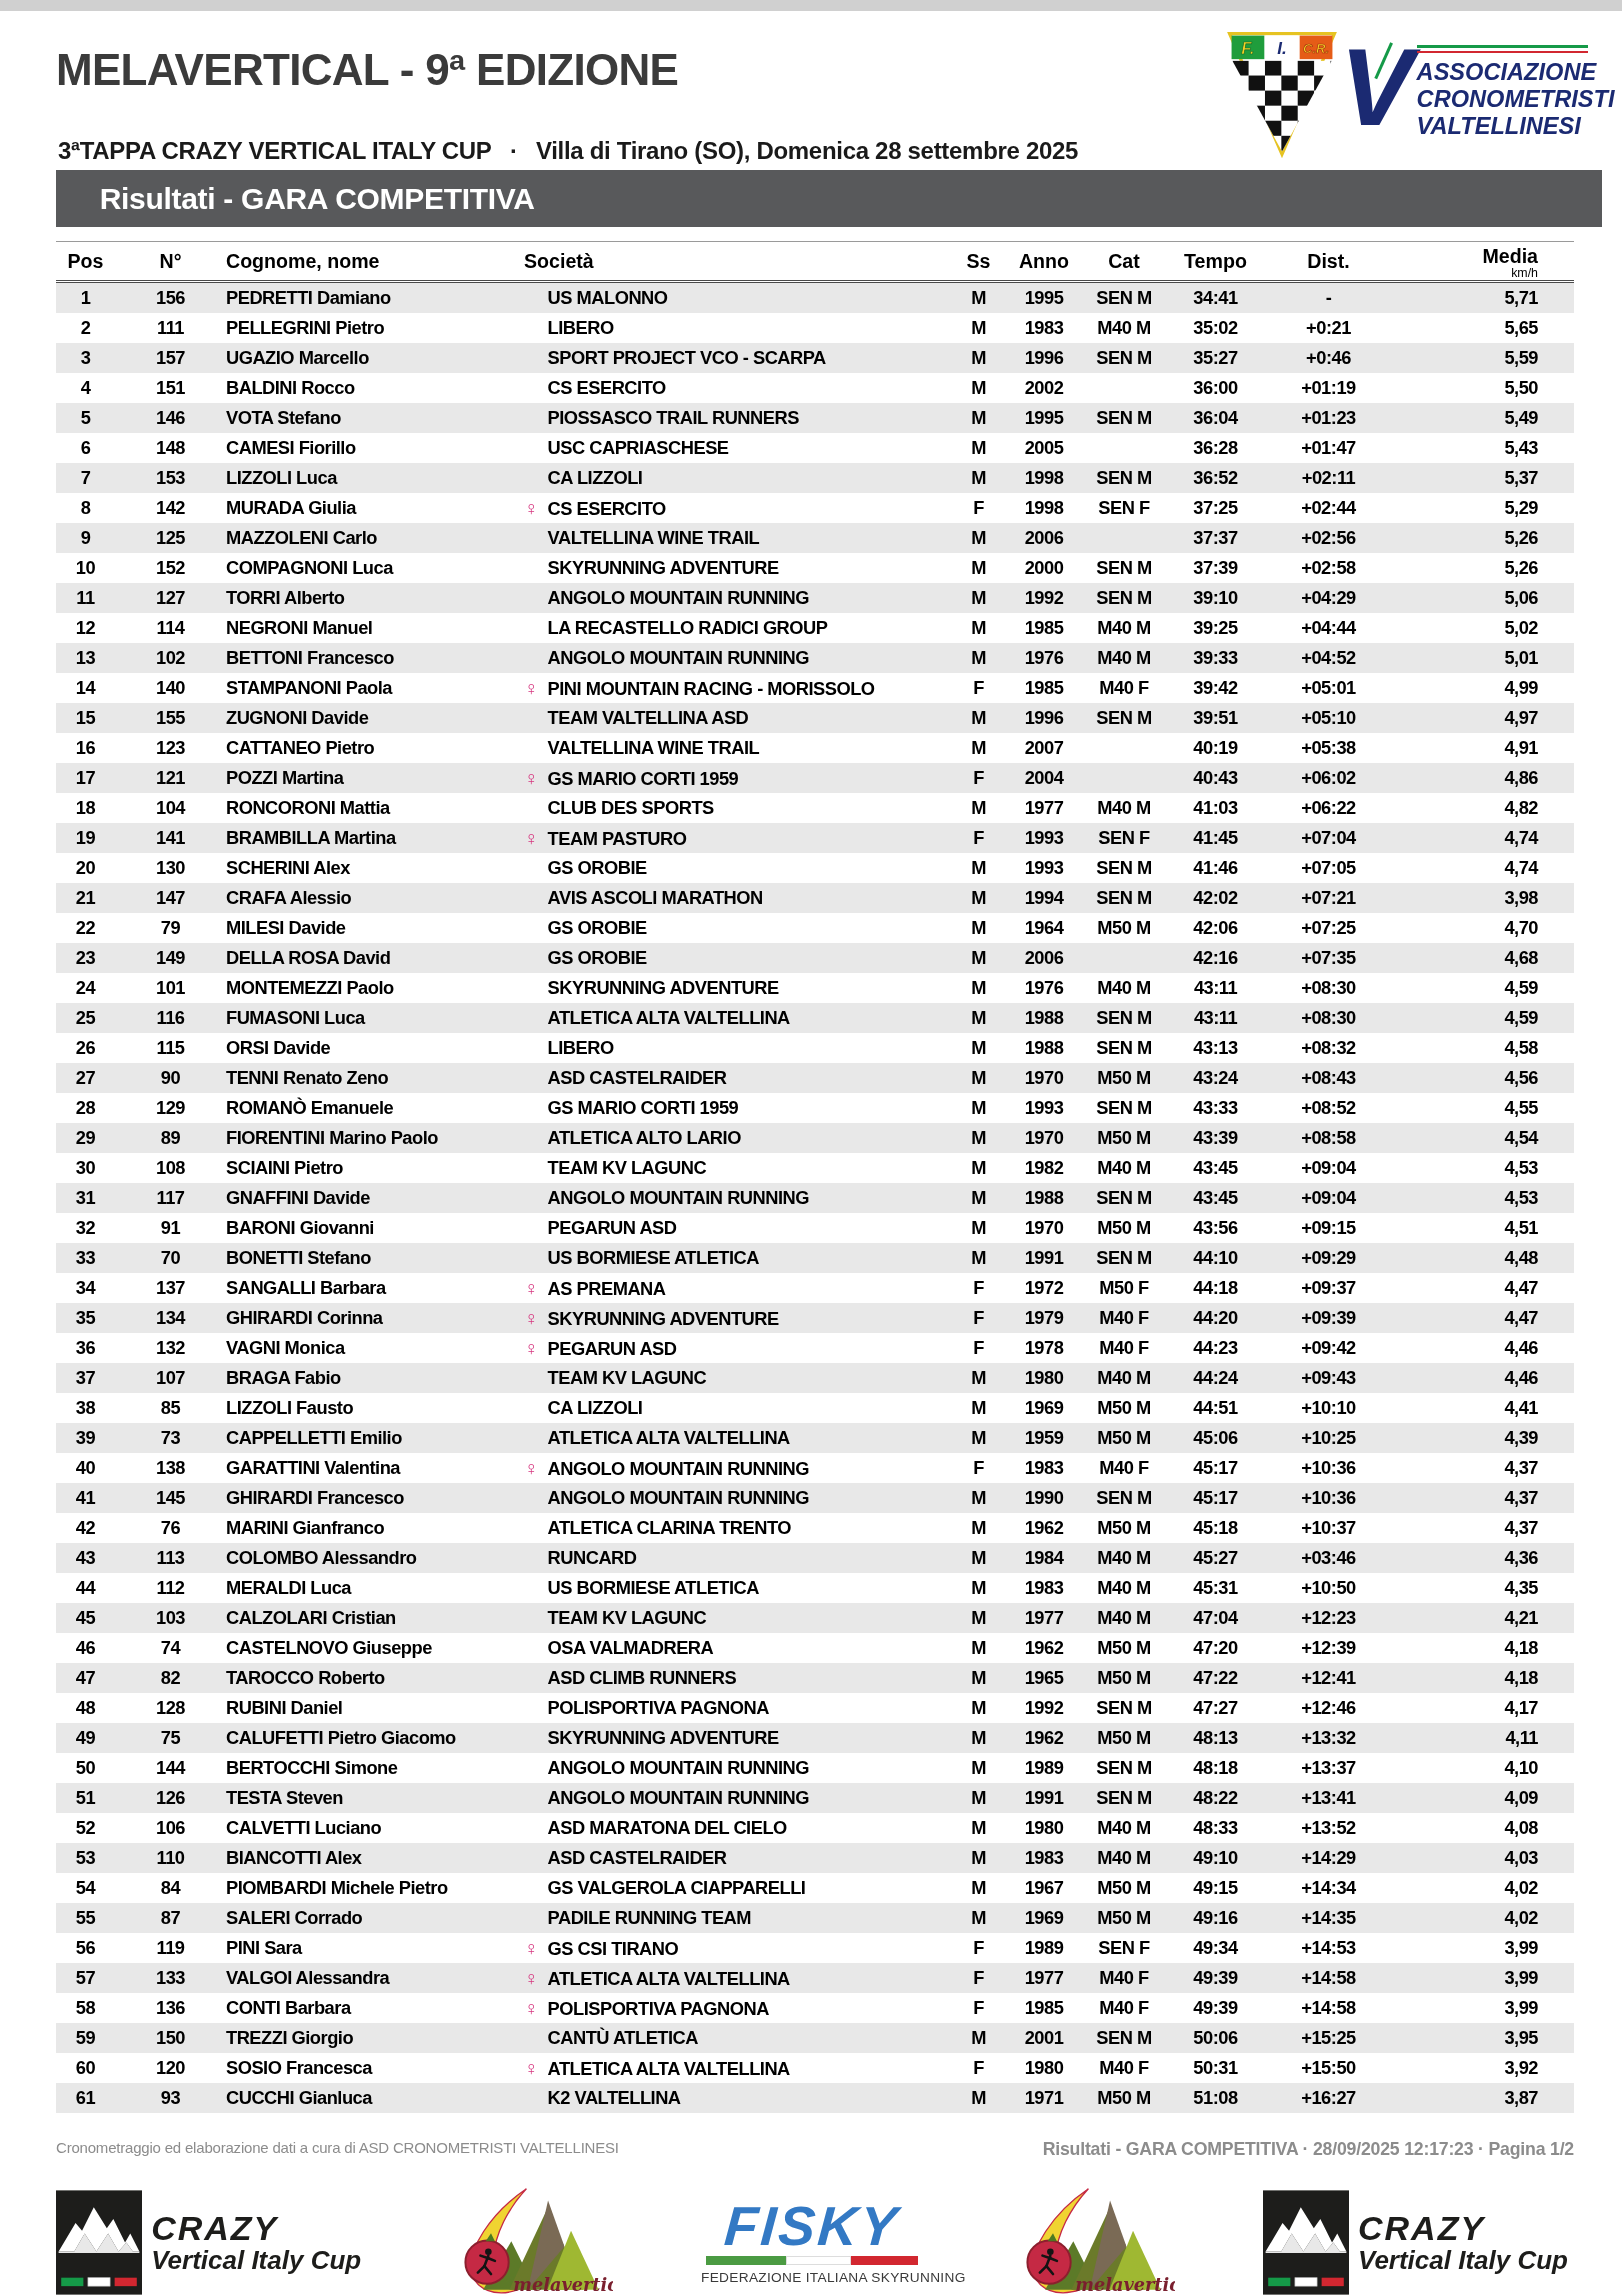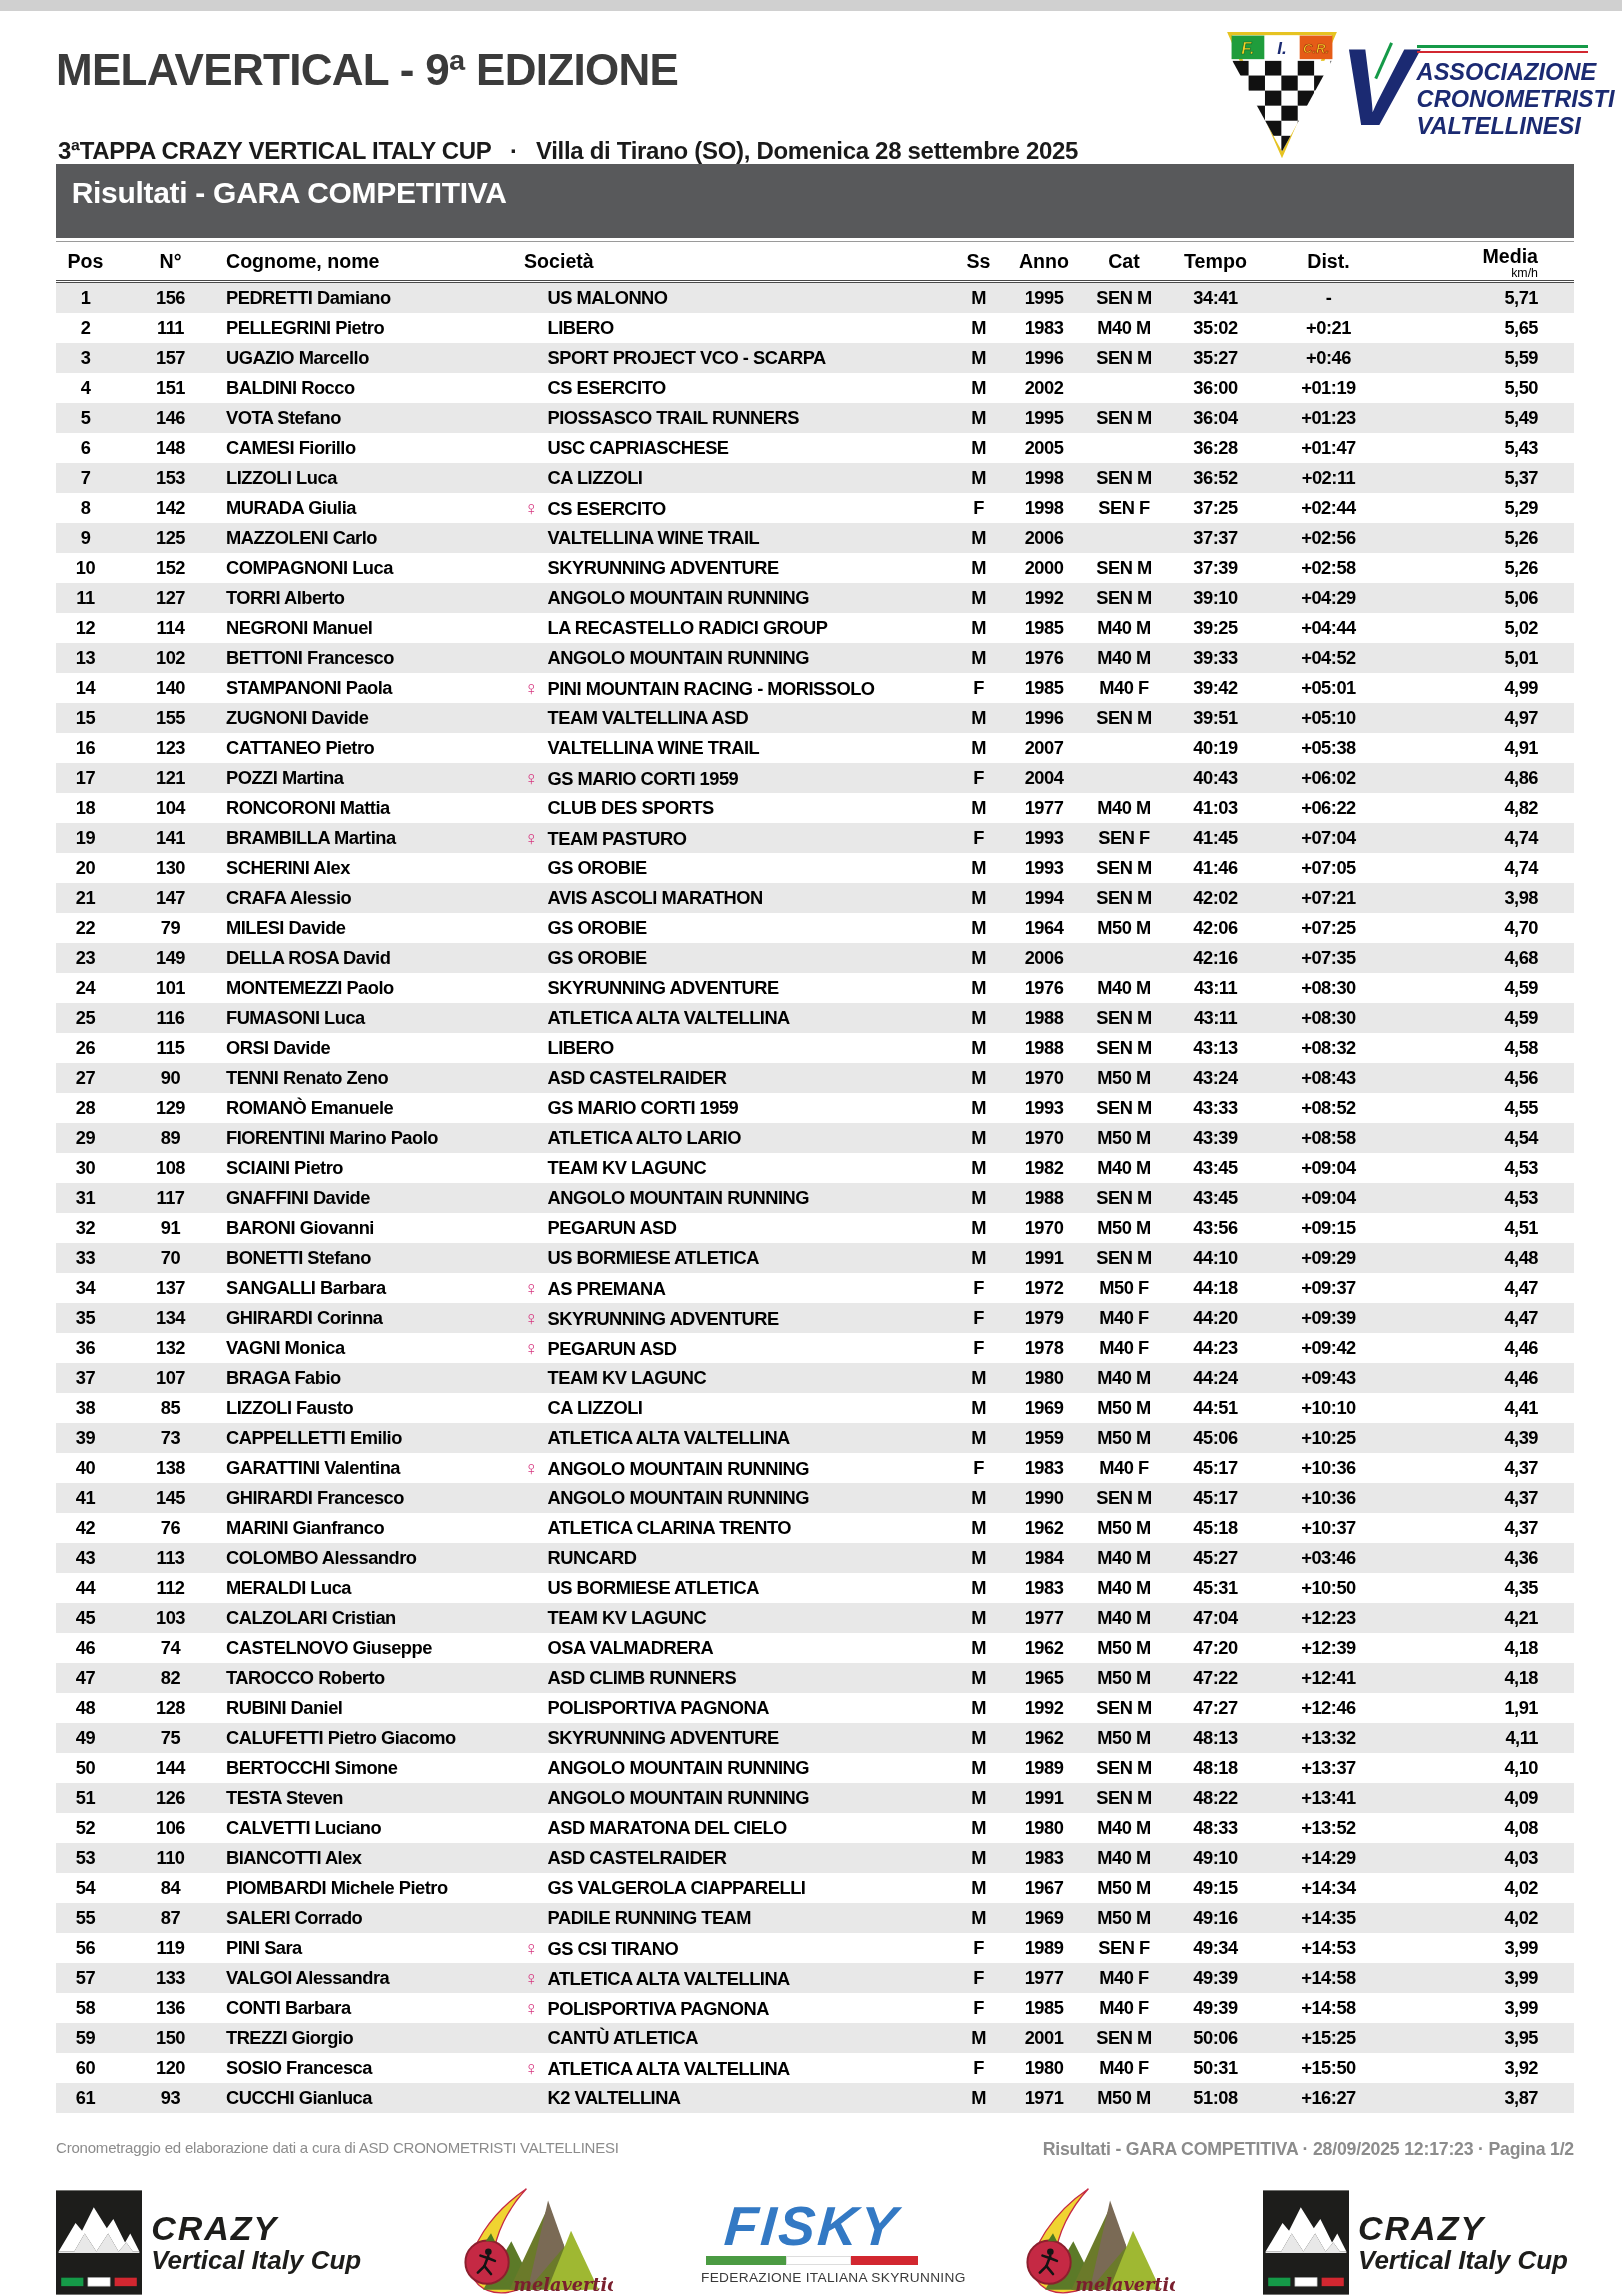--- a/index.html
+++ b/index.html
@@ -12,22 +12,23 @@
   .title{
     position:absolute; left:56px; top:34px; font-size:44px; font-weight:700;
     color:#3b3b3b; letter-spacing:-0.7px; white-space:nowrap;
   }
   .subtitle{
     position:absolute; left:58px; top:126px; font-size:24px; font-weight:700;
     color:#1a1a1a; letter-spacing:-0.3px; white-space:nowrap;
   }
   .subtitle .sep{display:inline-block; margin:0 18.3px; font-weight:700;}
   .band{
-    position:absolute; left:56px; top:153px; width:1518px; height:74px;
+    position:absolute; left:56px; top:159px; width:1518px; height:57px;
     background:#58595b;
+    padding-left:28px;
   }
   .band span{
     display:block; line-height:57px; padding-left:15.7px; font-size:30px;
     font-weight:700; color:#ffffff; letter-spacing:-0.3px;
   }
   
   .toplogo{position:absolute; top:19.6px; right:34px; width:366px; height:134px; display:flex; align-items:flex-start;}
   .acv{position:relative; width:245px; height:131px; margin-left:2.6px;}
   .acv .vmark{
     position:absolute; left:-3.9px; top:3.9px; font-size:110px; line-height:105px;
@@ -747,21 +748,21 @@
         <div class="trow">
           <div class="cell c-pos">48</div>
           <div class="cell c-num">128</div>
           <div class="cell c-name">RUBINI Daniel</div>
           <div class="cell c-team"><span class="fslot"></span><span>POLISPORTIVA PAGNONA</span></div>
           <div class="cell c-ss">M</div>
           <div class="cell c-anno">1992</div>
           <div class="cell c-cat">SEN M</div>
           <div class="cell c-tempo">47:27</div>
           <div class="cell c-dist">+12:46</div>
-          <div class="cell c-media">1,91</div>
+          <div class="cell c-media">4,17</div>
         </div>
         <div class="trow odd">
           <div class="cell c-pos">49</div>
           <div class="cell c-num">75</div>
           <div class="cell c-name">CALUFETTI Pietro Giacomo</div>
           <div class="cell c-team"><span class="fslot"></span><span>SKYRUNNING ADVENTURE</span></div>
           <div class="cell c-ss">M</div>
           <div class="cell c-anno">1962</div>
           <div class="cell c-cat">M50 M</div>
           <div class="cell c-tempo">48:13</div>

